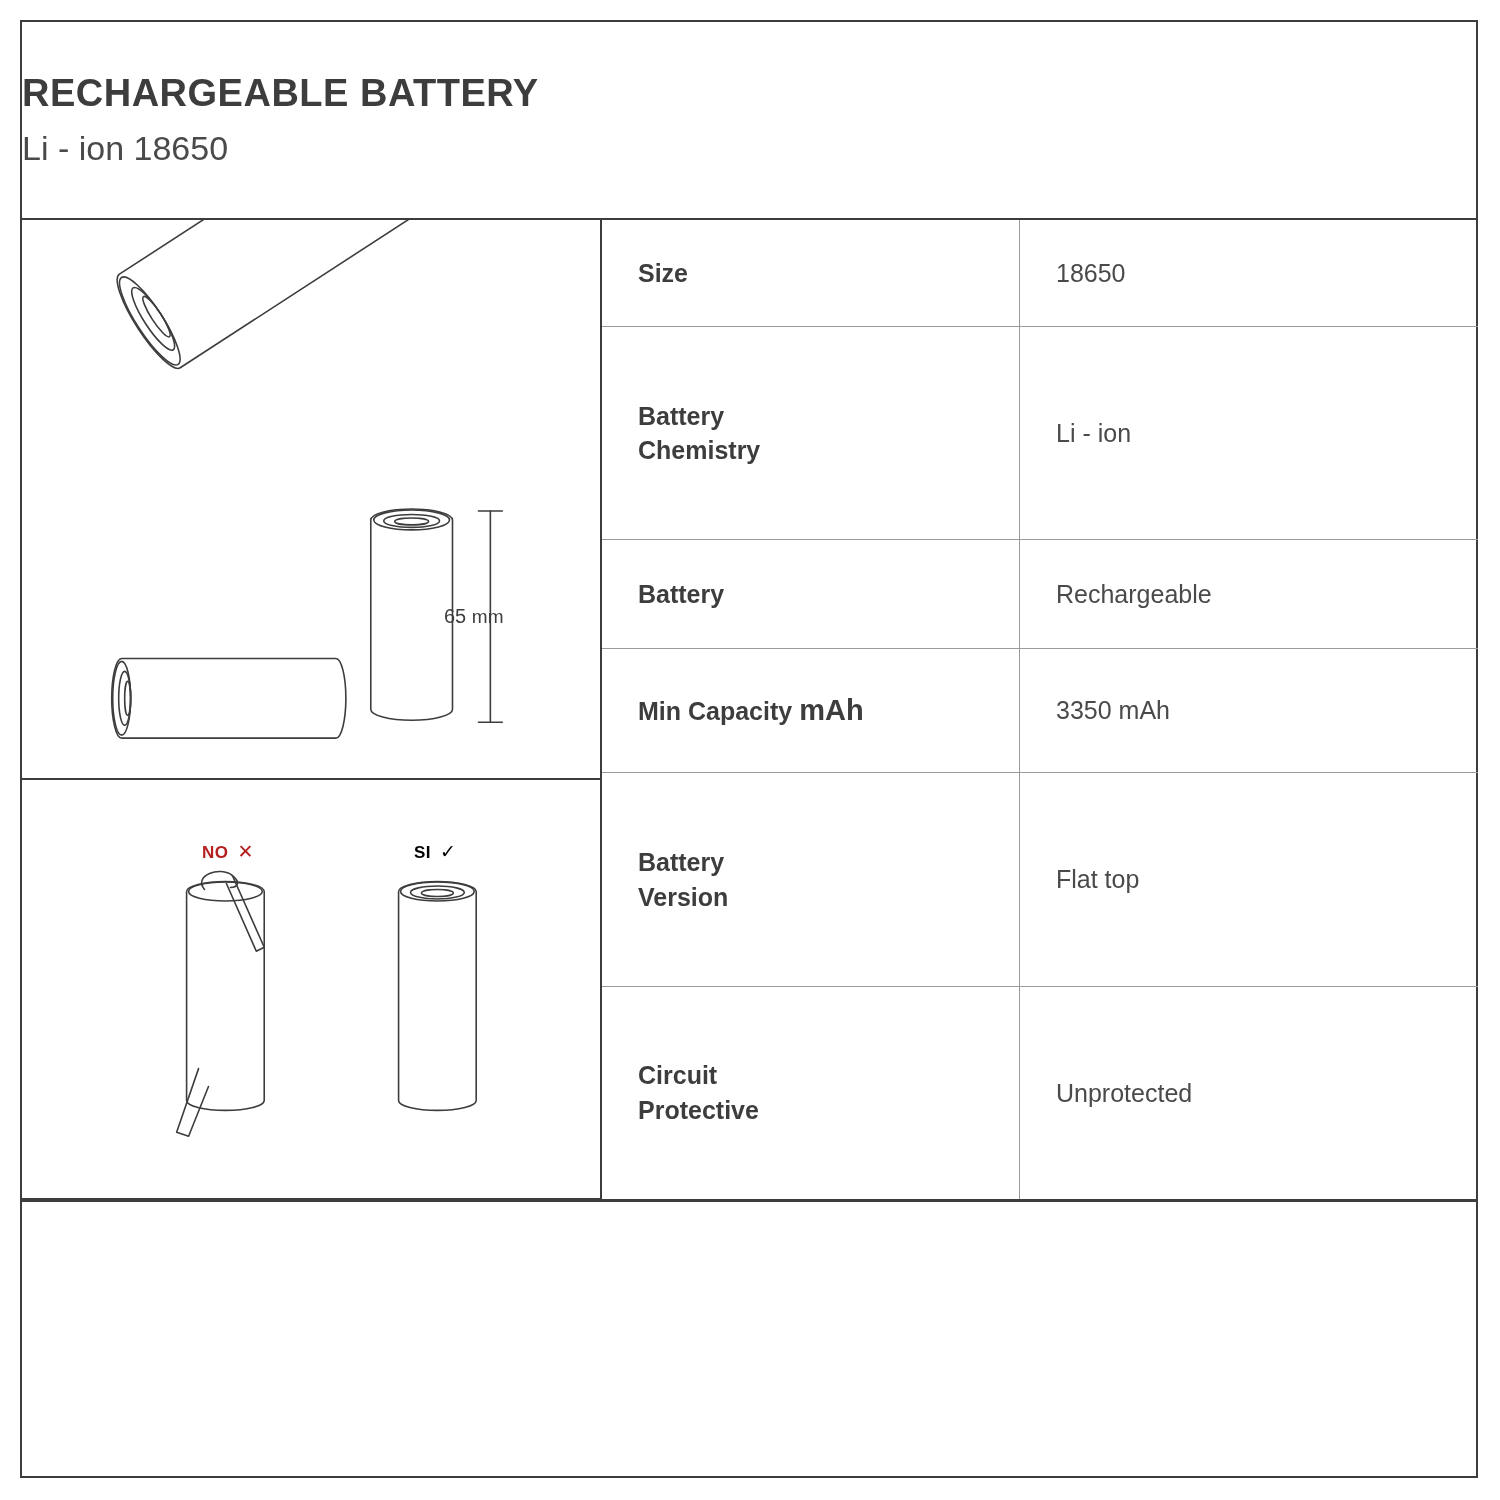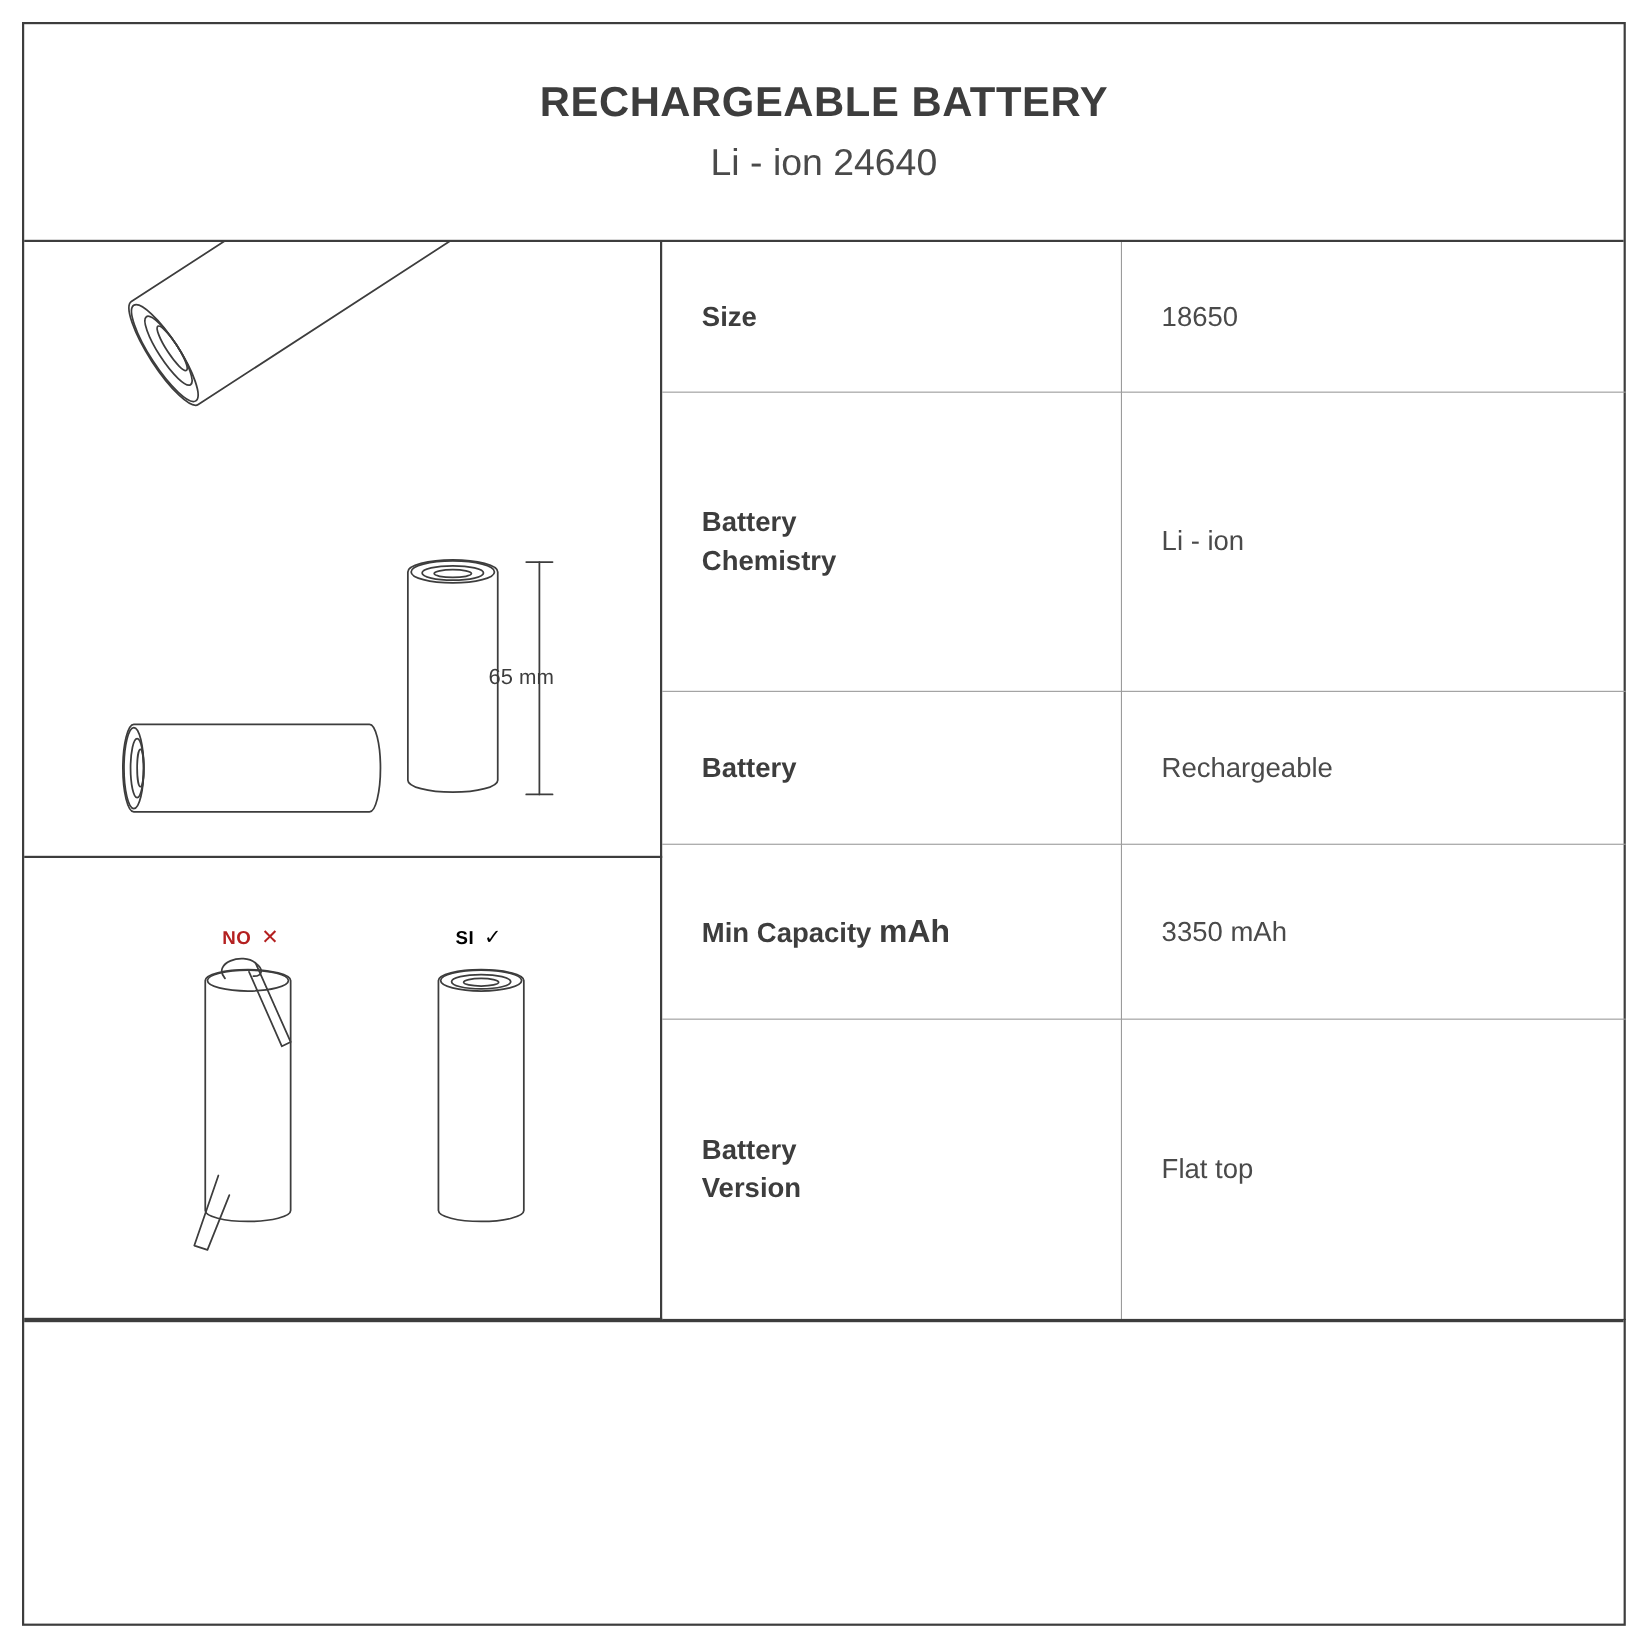--- a/index.html
+++ b/index.html
@@ -27,21 +27,21 @@
   .header {
     position: absolute;
     left: 0;
     top: 0;
     width: 100%;
     height: 198px;
     border-bottom: 2px solid #3d3d3d;
     box-sizing: border-box;
     display: flex;
     flex-direction: column;
-    align-items: center;
+    align-items: flex-start;
     justify-content: center;
   }
   .title {
     font-size: 38px;
     font-weight: bold;
     letter-spacing: 0.5px;
     color: #3d3d3d;
     margin: 0 0 14px 0;
     text-align: center;
   }
@@ -146,21 +146,21 @@
   }
   .cell-val .sub { font-size: 21px; }
 </style>
 </head>
 <body>
 
 <div class="sheet">
 
   <div class="header">
     <div class="title">RECHARGEABLE BATTERY</div>
-    <div class="subtitle">Li - ion 24640</div>
+    <div class="subtitle">Li - ion 18650</div>
   </div>
 
   <div class="panel-top">
     <svg class="svg-fill" viewBox="0 0 580 560">
       <g fill="none" stroke="#3d3d3d" stroke-width="1.6" stroke-linejoin="round" stroke-linecap="round">
 
         <g transform="translate(86,62) rotate(-33)">
           <rect x="0" y="0" width="330" height="112" rx="14" ry="56"></rect>
           <ellipse cx="14" cy="56" rx="13" ry="52"></ellipse>
           <ellipse cx="18" cy="56" rx="9" ry="37"></ellipse>
@@ -236,19 +236,23 @@
           <td class="cell-val"><span>Rechargeable</span></td>
         </tr>
         <tr>
           <td class="cell-key"><span>Min Capacity</span> <span class="sub">mAh</span></td>
           <td class="cell-val"><span>3350 mAh</span></td>
         </tr>
         <tr>
           <td class="cell-key"><span class="multiline">Battery<br>Version</span></td>
           <td class="cell-val"><span>Flat top</span></td>
         </tr>
+        <tr>
+          <td class="cell-key"><span class="multiline">Circuit<br>Protective</span></td>
+          <td class="cell-val"><span>Unprotected</span></td>
+        </tr>
       </tbody>
     </table>
   </div>
 
   <div class="panel-foot"></div>
 
 </div>
 
 </body></html>

